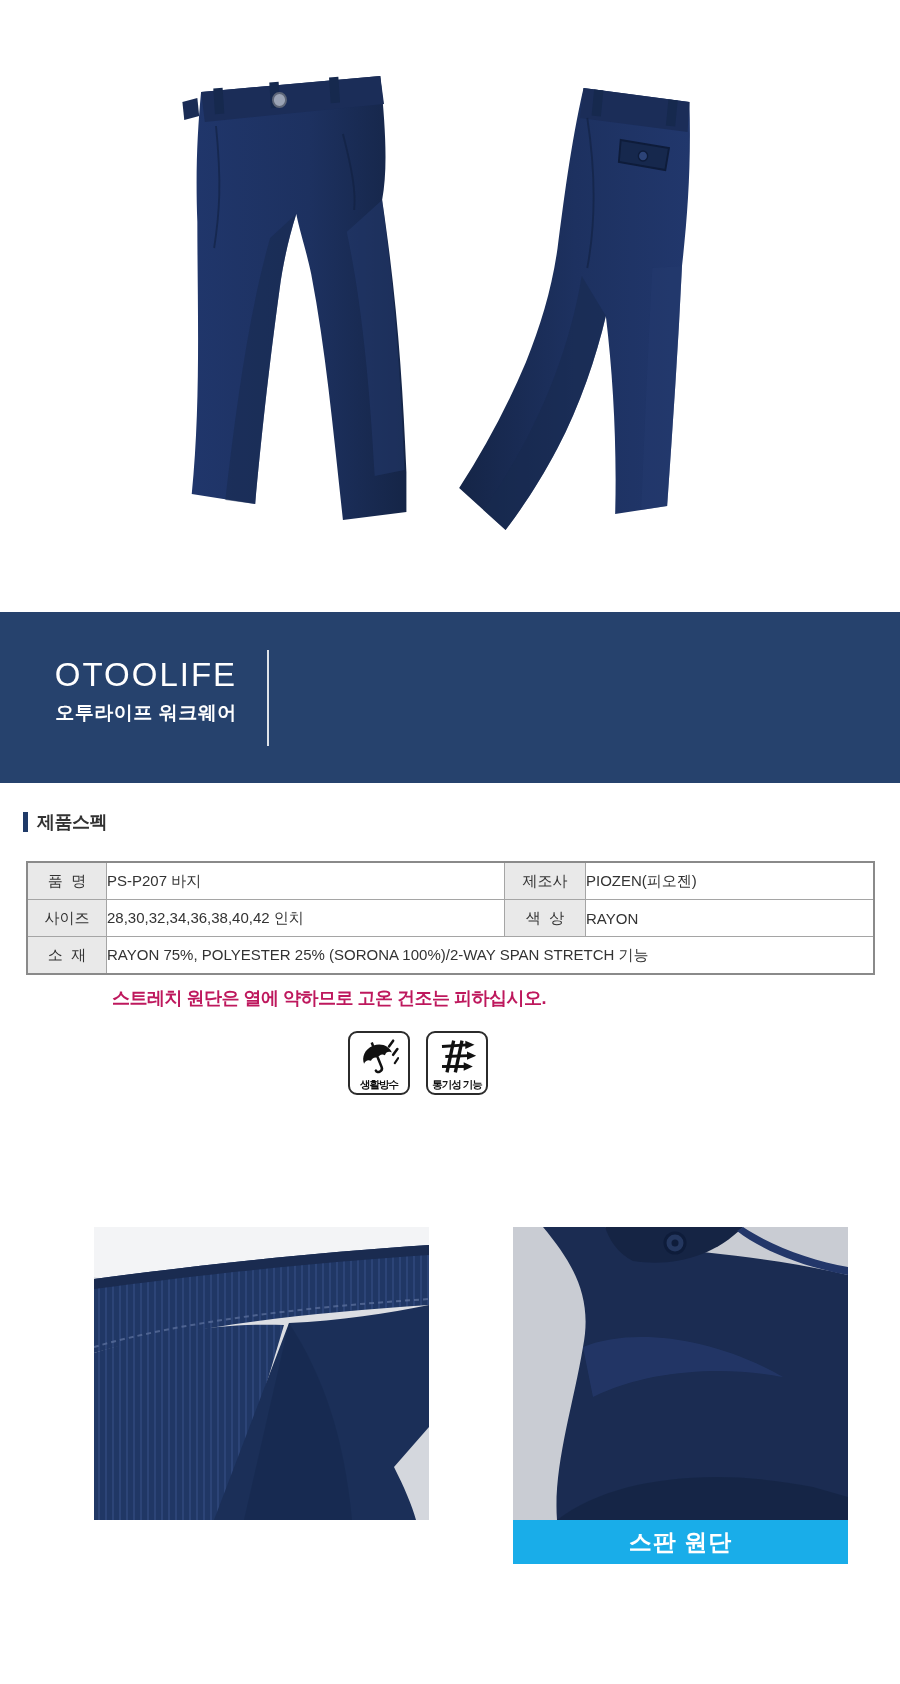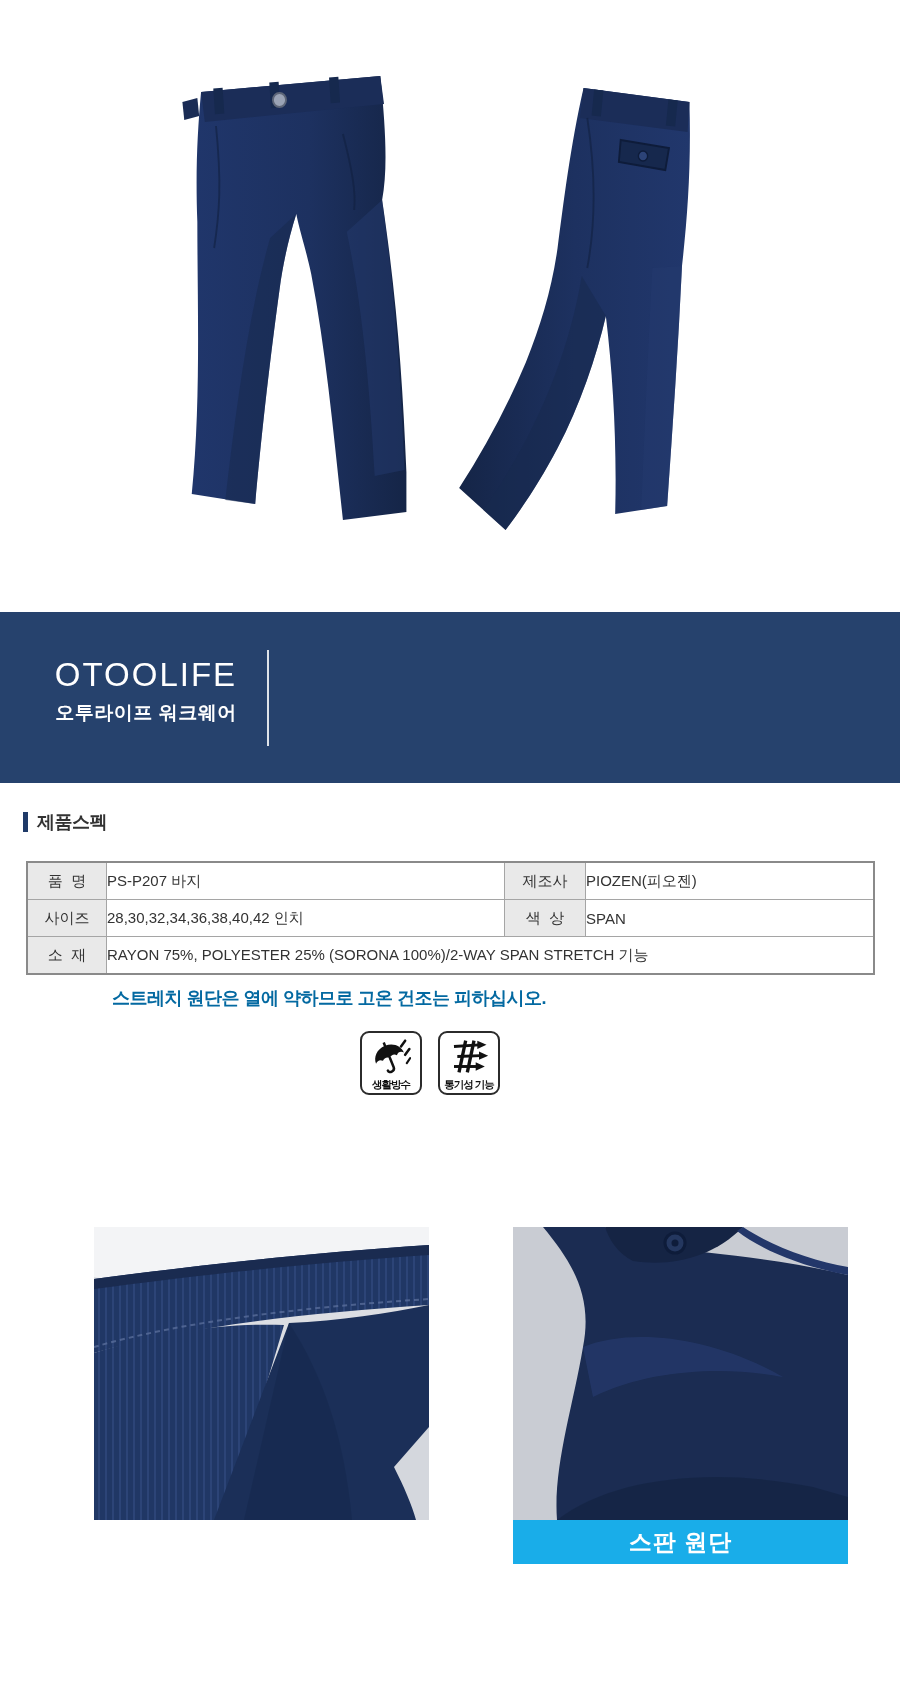--- a/index.html
+++ b/index.html
@@ -28,23 +28,23 @@
 
   table.spec{position:absolute;left:26px;top:861px;width:848px;border-collapse:collapse;table-layout:fixed;
              border:2px solid #8a8a8a;}
   table.spec td{border:1px solid #a5a5a5;font-size:15px;height:36px;padding:0;}
   td.lab{background:#e9e9e9;text-align:center;color:#333;white-space:pre;width:78px;}
   td.val{background:#ffffff;padding-left:14px;color:#333;}
   td.lab2{width:80px;}
   col.v1{width:398px;}
   col.v2{width:288px;}
 
-  .warning{position:absolute;left:112px;top:986px;font-size:18px;font-weight:bold;color:#0369a1;letter-spacing:-0.5px;}
-
-  .features{position:absolute;left:360px;top:1031px;display:flex;gap:16px;}
+  .warning{position:absolute;left:112px;top:986px;font-size:18px;font-weight:bold;color:#be185d;letter-spacing:-0.5px;}
+
+  .features{position:absolute;left:348px;top:1031px;display:flex;gap:16px;}
   .feature-box{width:62px;height:64px;border:2px solid #2b2b2b;border-radius:9px;background:#ffffff;
                display:flex;flex-direction:column;align-items:center;justify-content:flex-end;box-sizing:border-box;}
   .feature-box svg{flex:1;margin-top:3px;}
   .feature-label{font-size:10.5px;font-weight:bold;color:#111;line-height:14px;margin-bottom:2px;white-space:nowrap;letter-spacing:-1px;}
 
   
   .detail{position:absolute;width:335px;height:337px;}
   .detail.left{left:94px;top:1227px;}
   .detail.right{left:465px;top:1227px;margin-left:48px;}
   .detail .photo{width:335px;height:293px;display:block;}
@@ -124,21 +124,21 @@
         <tr>
       <td class="lab">품  명</td>
       <td class="val">PS-P207 바지</td>
       <td class="lab lab2">제조사</td>
       <td class="val">PIOZEN(피오젠)</td>
     </tr>
     <tr>
       <td class="lab">사이즈</td>
       <td class="val">28,30,32,34,36,38,40,42 인치</td>
       <td class="lab lab2">색  상</td>
-      <td class="val">SPAN</td>
+      <td class="val">RAYON</td>
     </tr>
     <tr>
       <td class="lab">소  재</td>
       <td class="val" colspan="3">RAYON 75%, POLYESTER 25% (SORONA 100%)/2-WAY SPAN STRETCH 기능</td>
     </tr>
   </tbody>
     </table>
 
   <div class="warning">스트레치 원단은 열에 약하므로 고온 건조는 피하십시오.</div>
 

